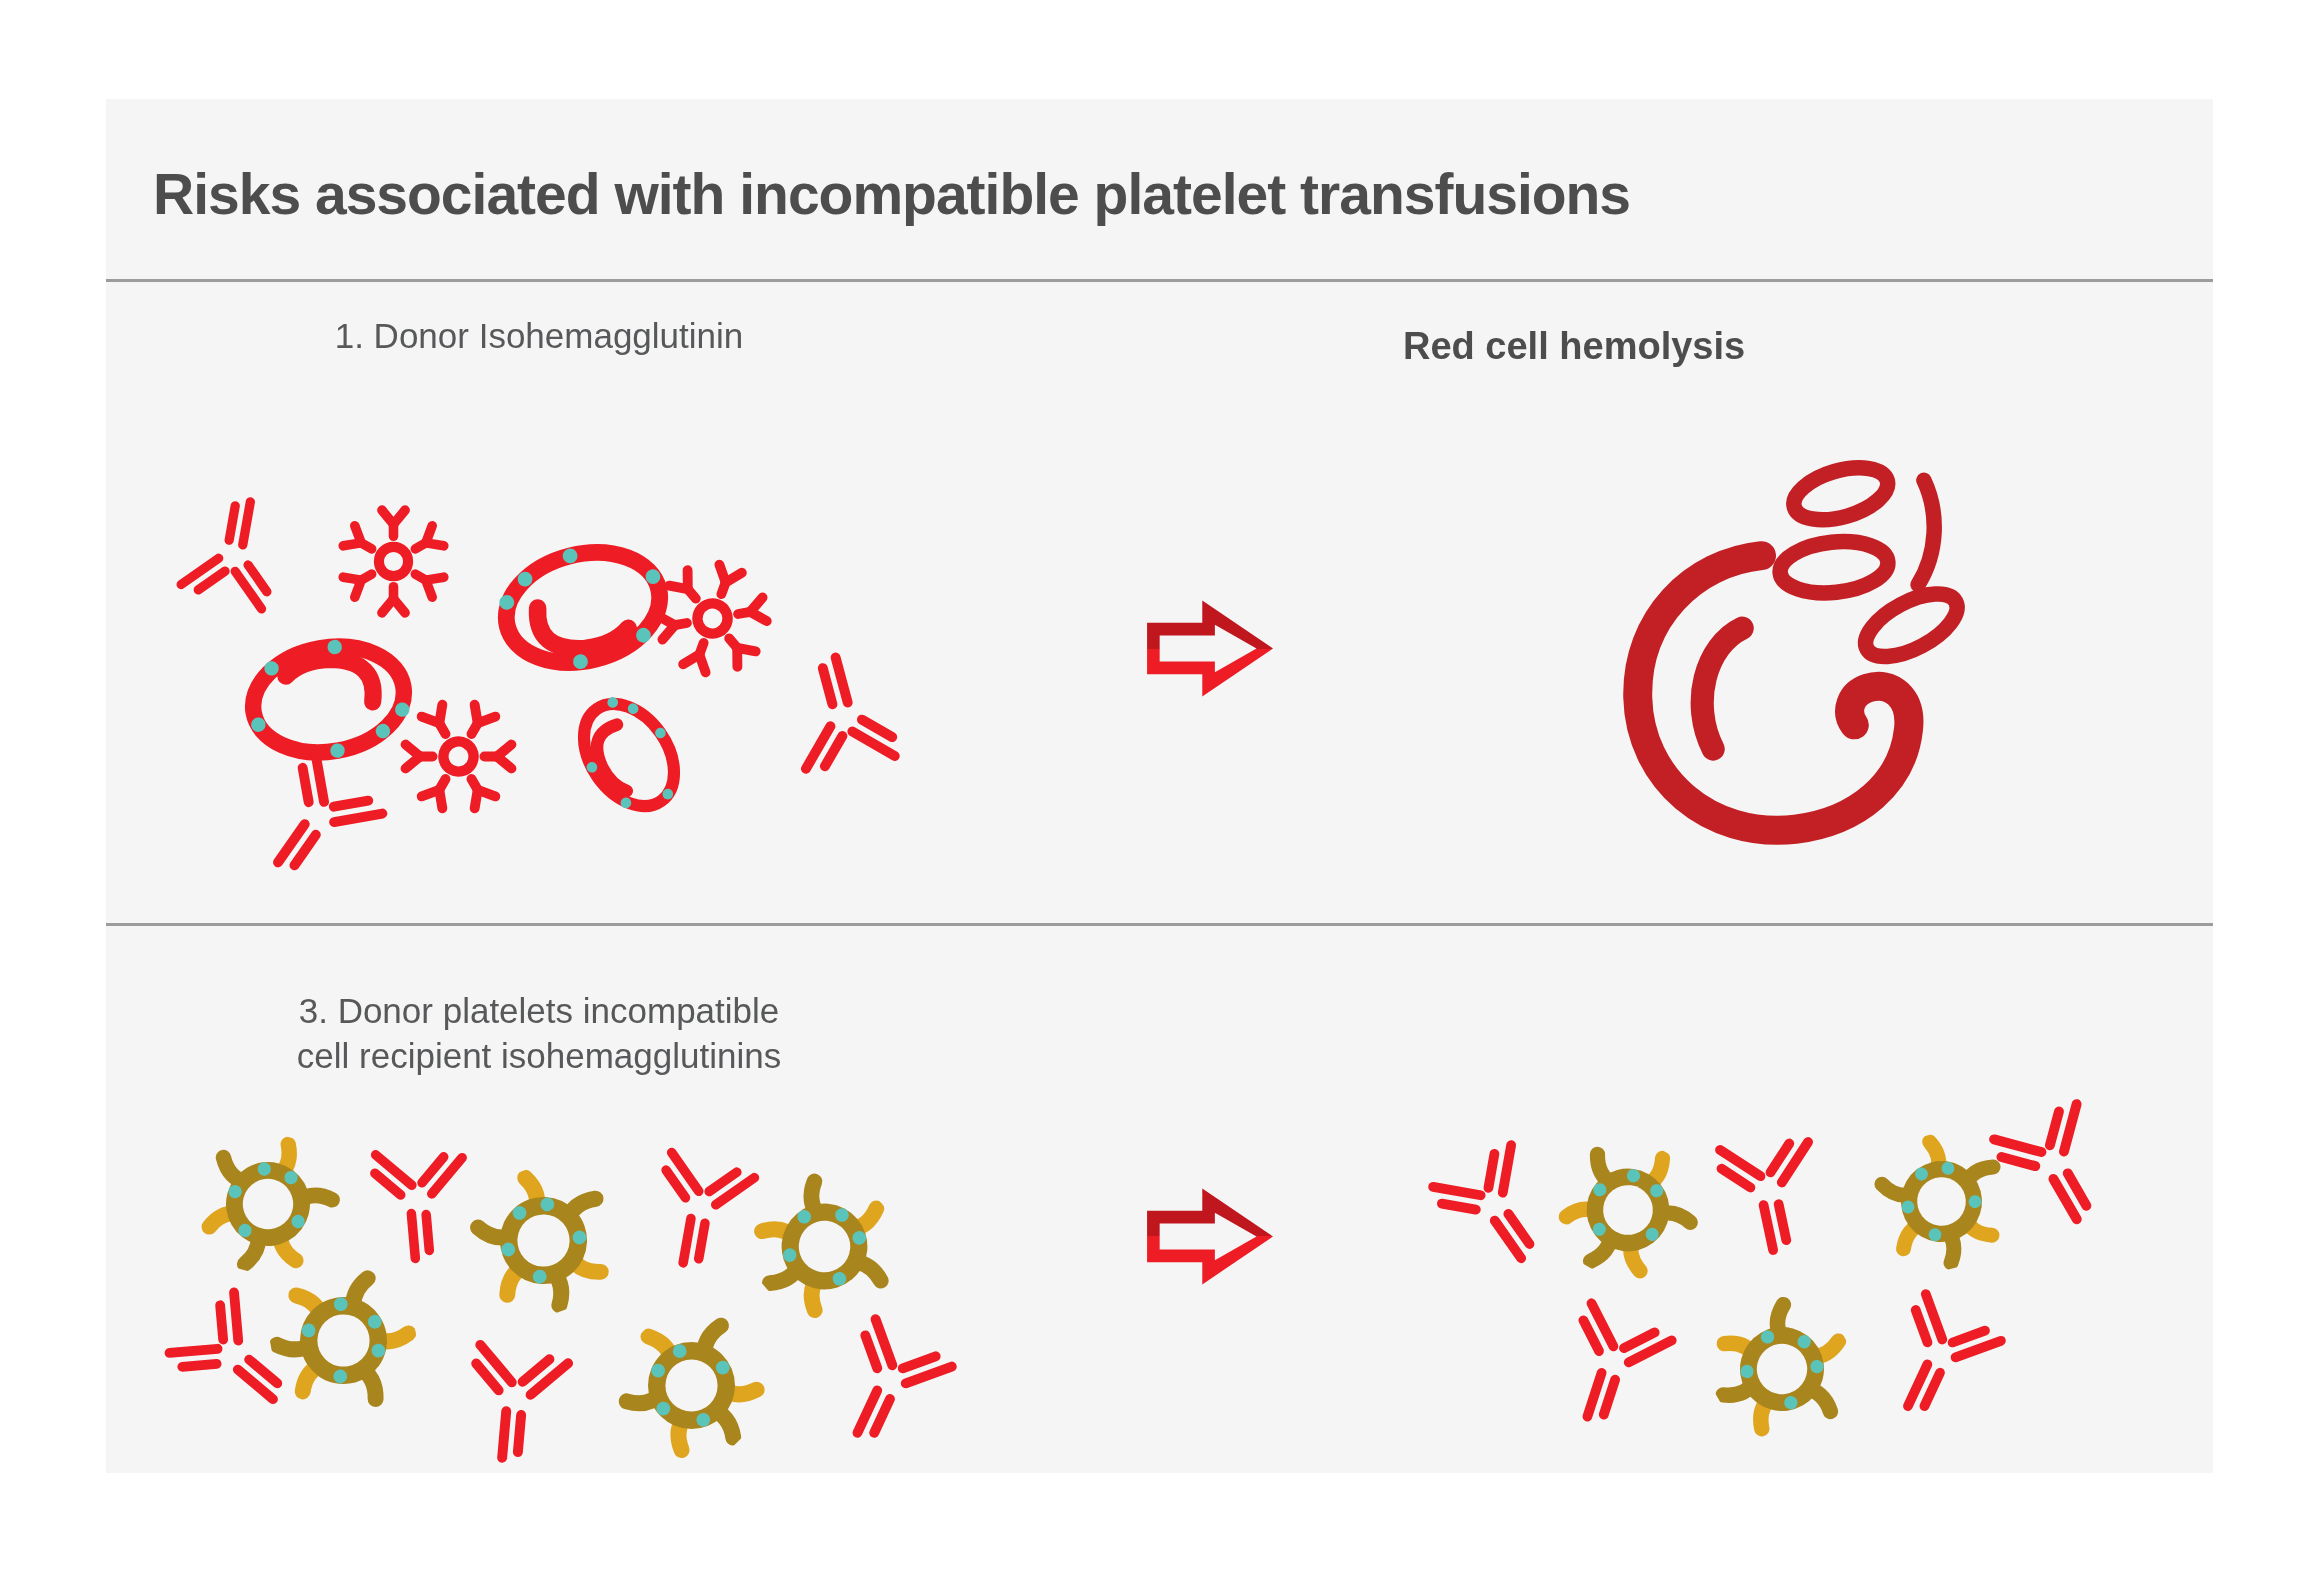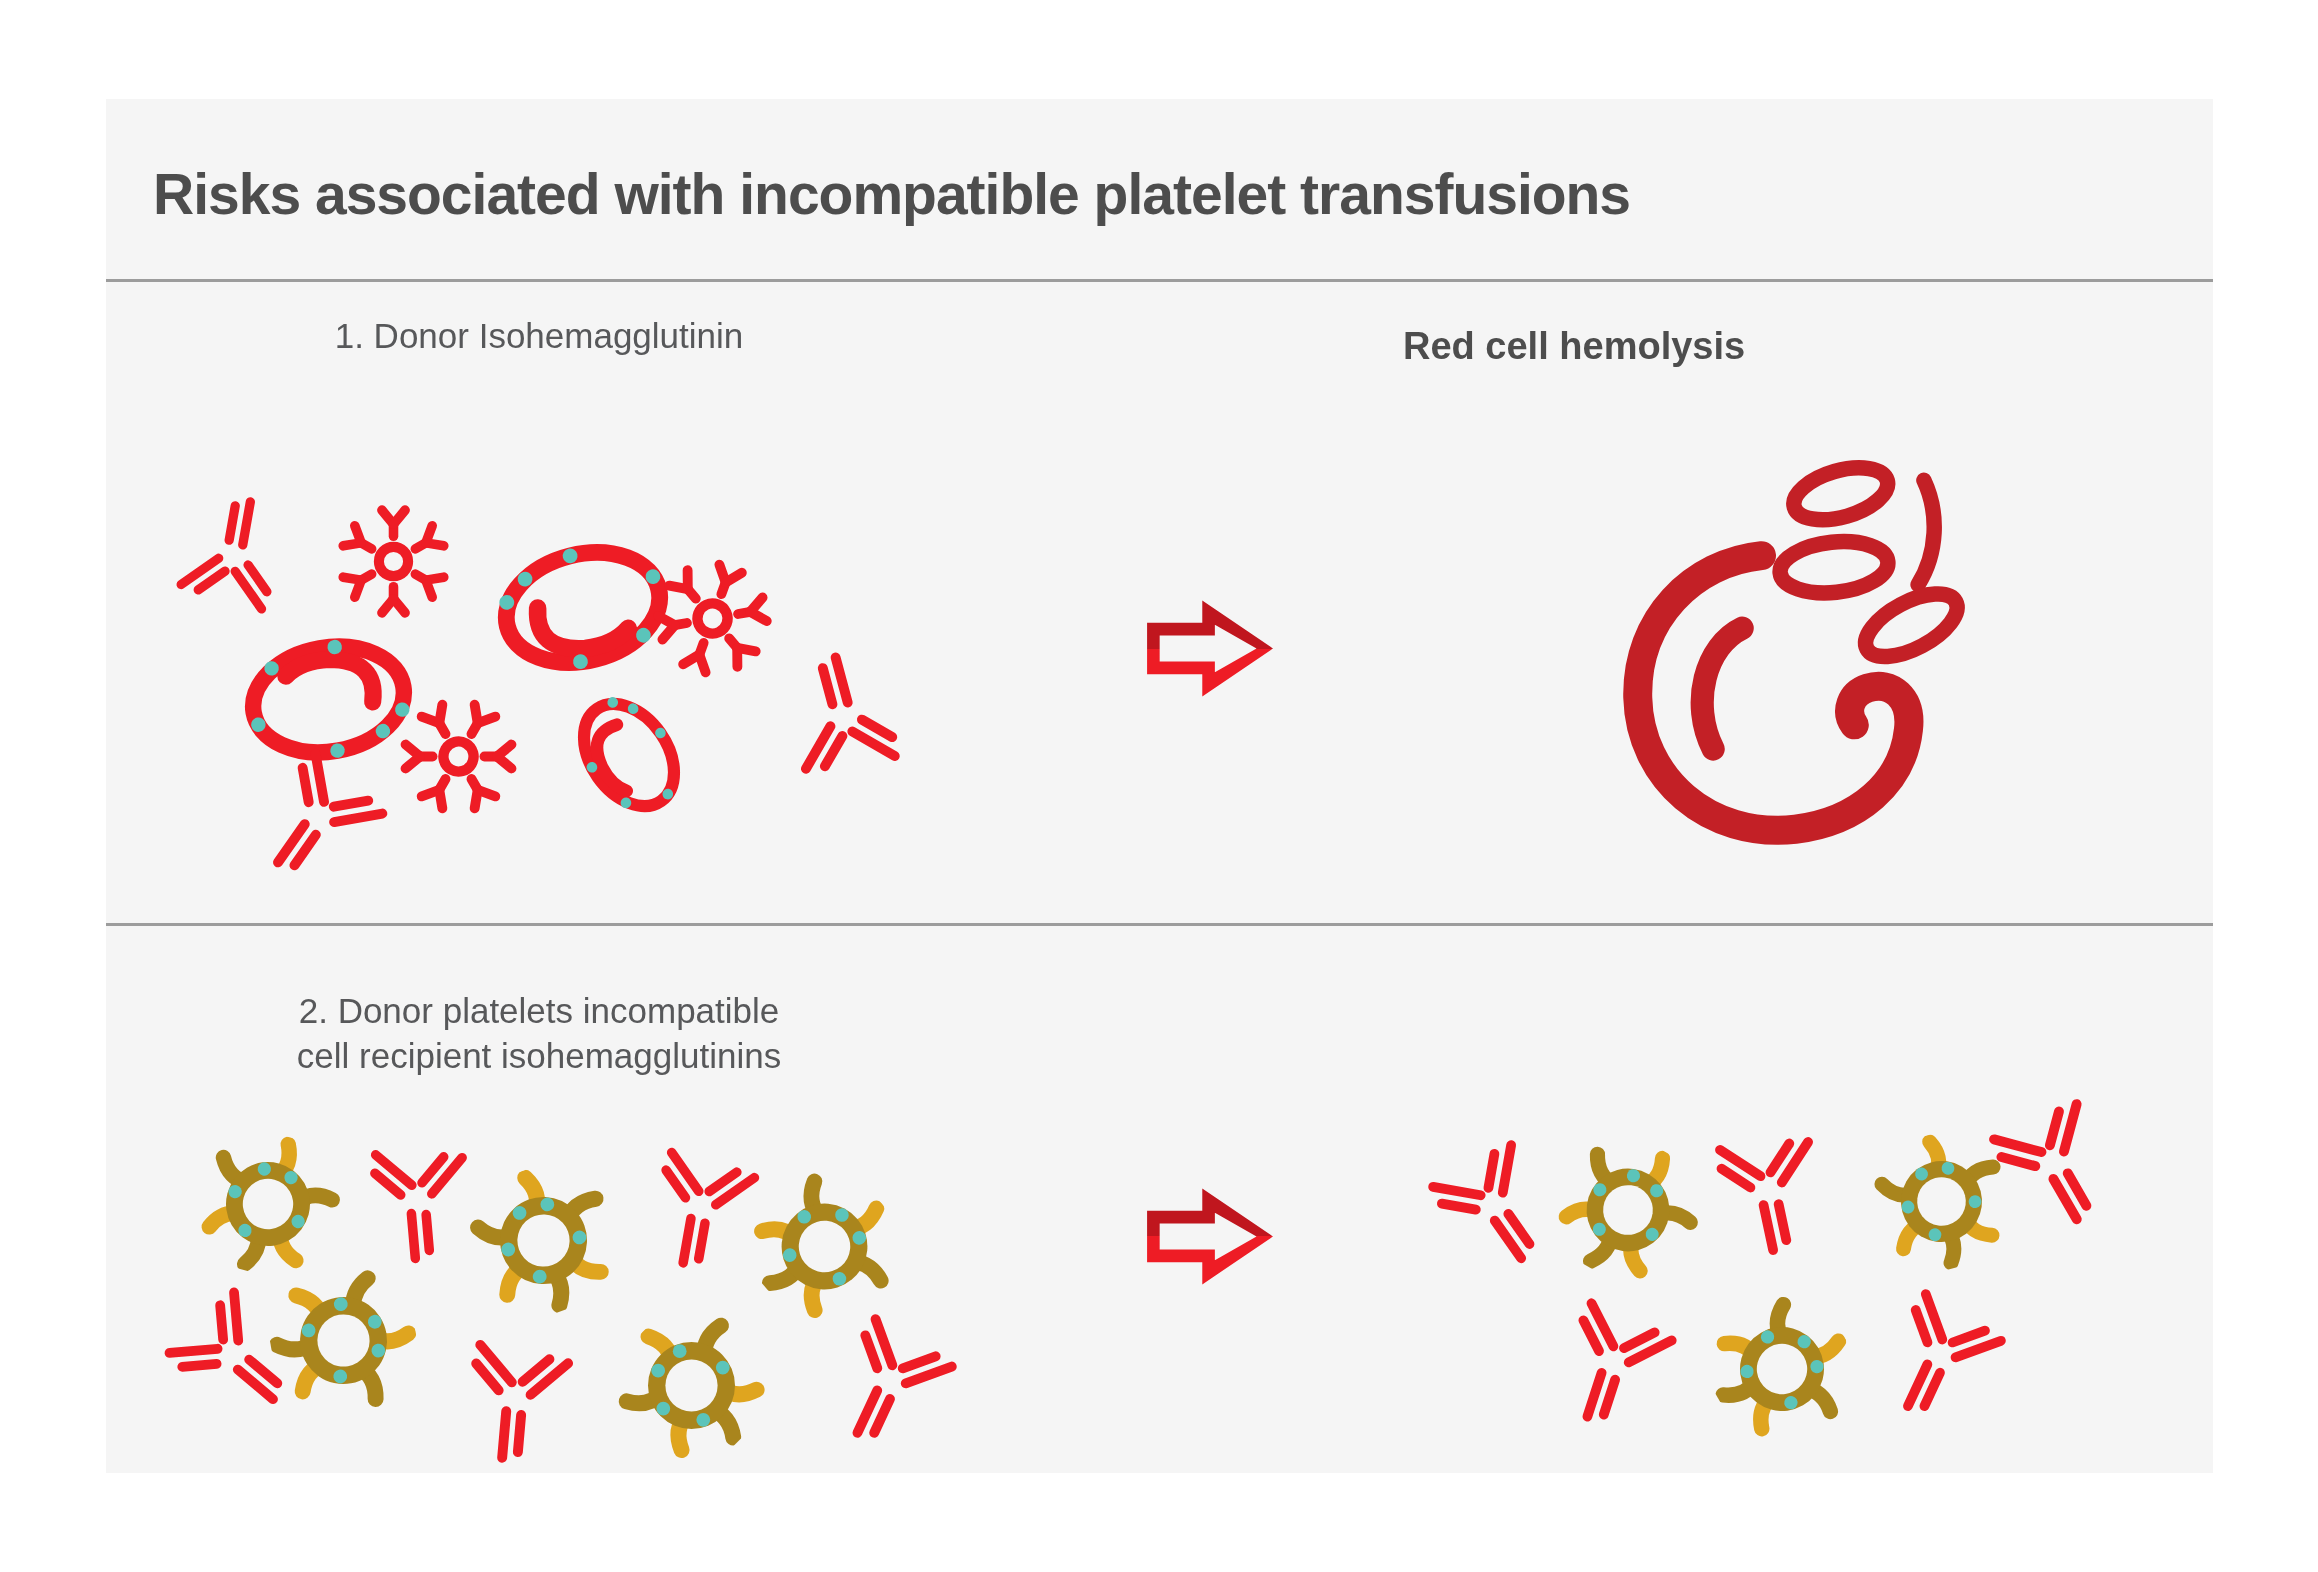--- a/index.html
+++ b/index.html
@@ -199,21 +199,21 @@
 
   <svg class="ic" style="left:1039px;top:488px;width:132px;height:123px" viewBox="0 0 272 254" width="132" height="123">
       <use href="#sym-arrow"></use>
     </svg>
 
   <svg class="ic" style="left:1510px;top:360px;width:494px;height:435px" viewBox="0 0 1020 900" width="494" height="435">
       <use href="#sym-burst"></use>
     </svg>
 
   <p class="cause c2">
-    <span>2. Donor platelets incompatible</span>
+    <span>3. Donor platelets incompatible</span>
     <span>cell recipient isohemagglutinins</span>
   </p>
 
   <div>
     <svg class="ic" style="left:92px;top:1035px;width:140px;height:140px;transform:rotate(15deg)" viewBox="0 0 290 290" width="140" height="140">
         <use href="#sym-platelet"></use>
       </svg>
     <svg class="ic" style="left:244px;top:1033px;width:135px;height:135px;transform:rotate(-5deg)" viewBox="0 0 280 280" width="135" height="135">
         <use href="#sym-igg"></use>
       </svg>

